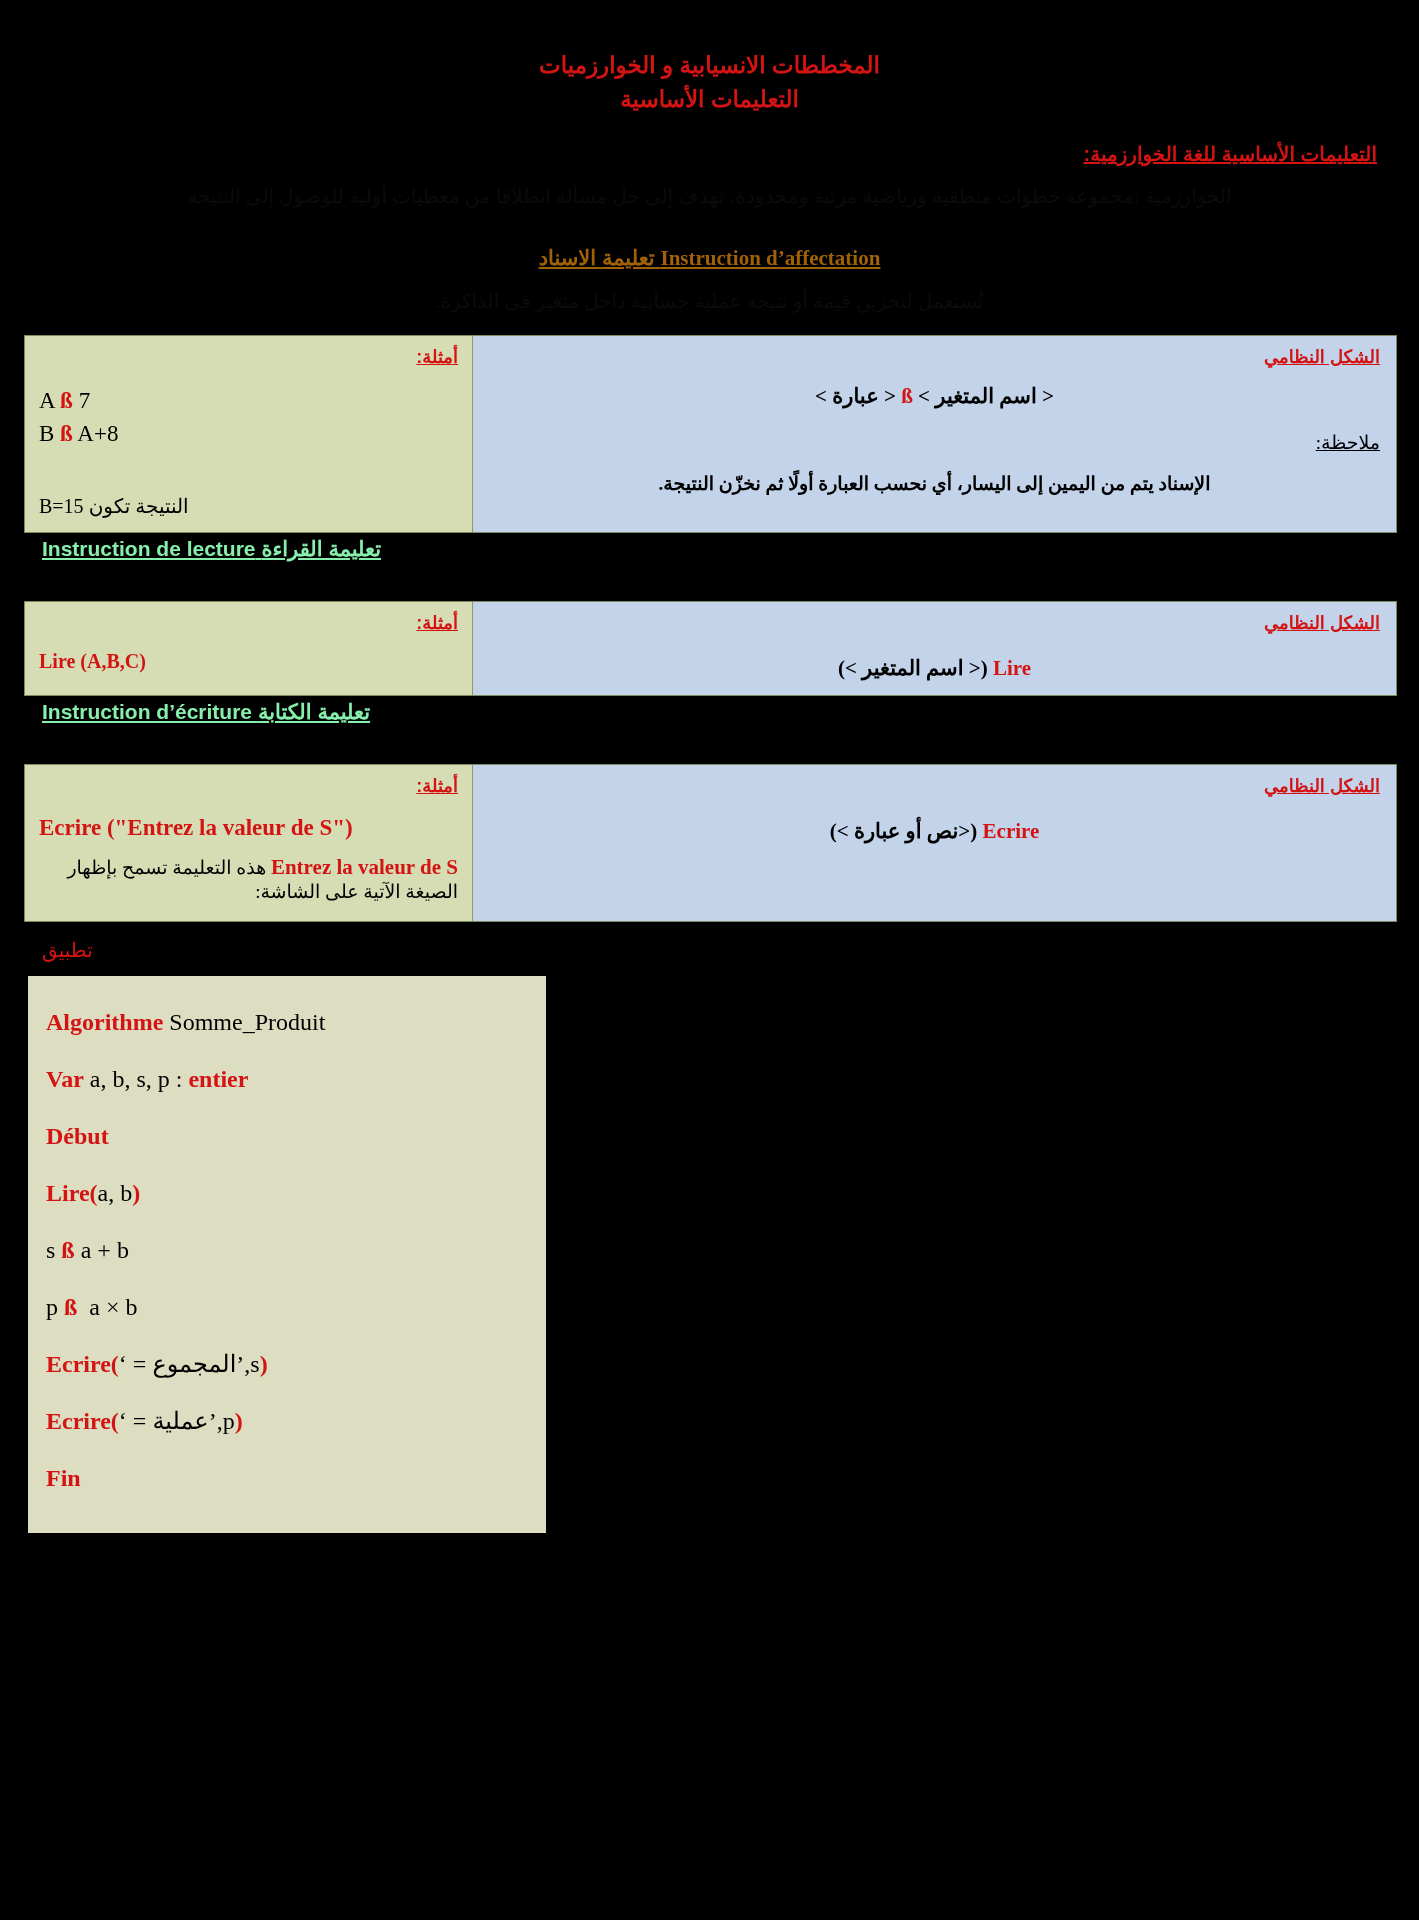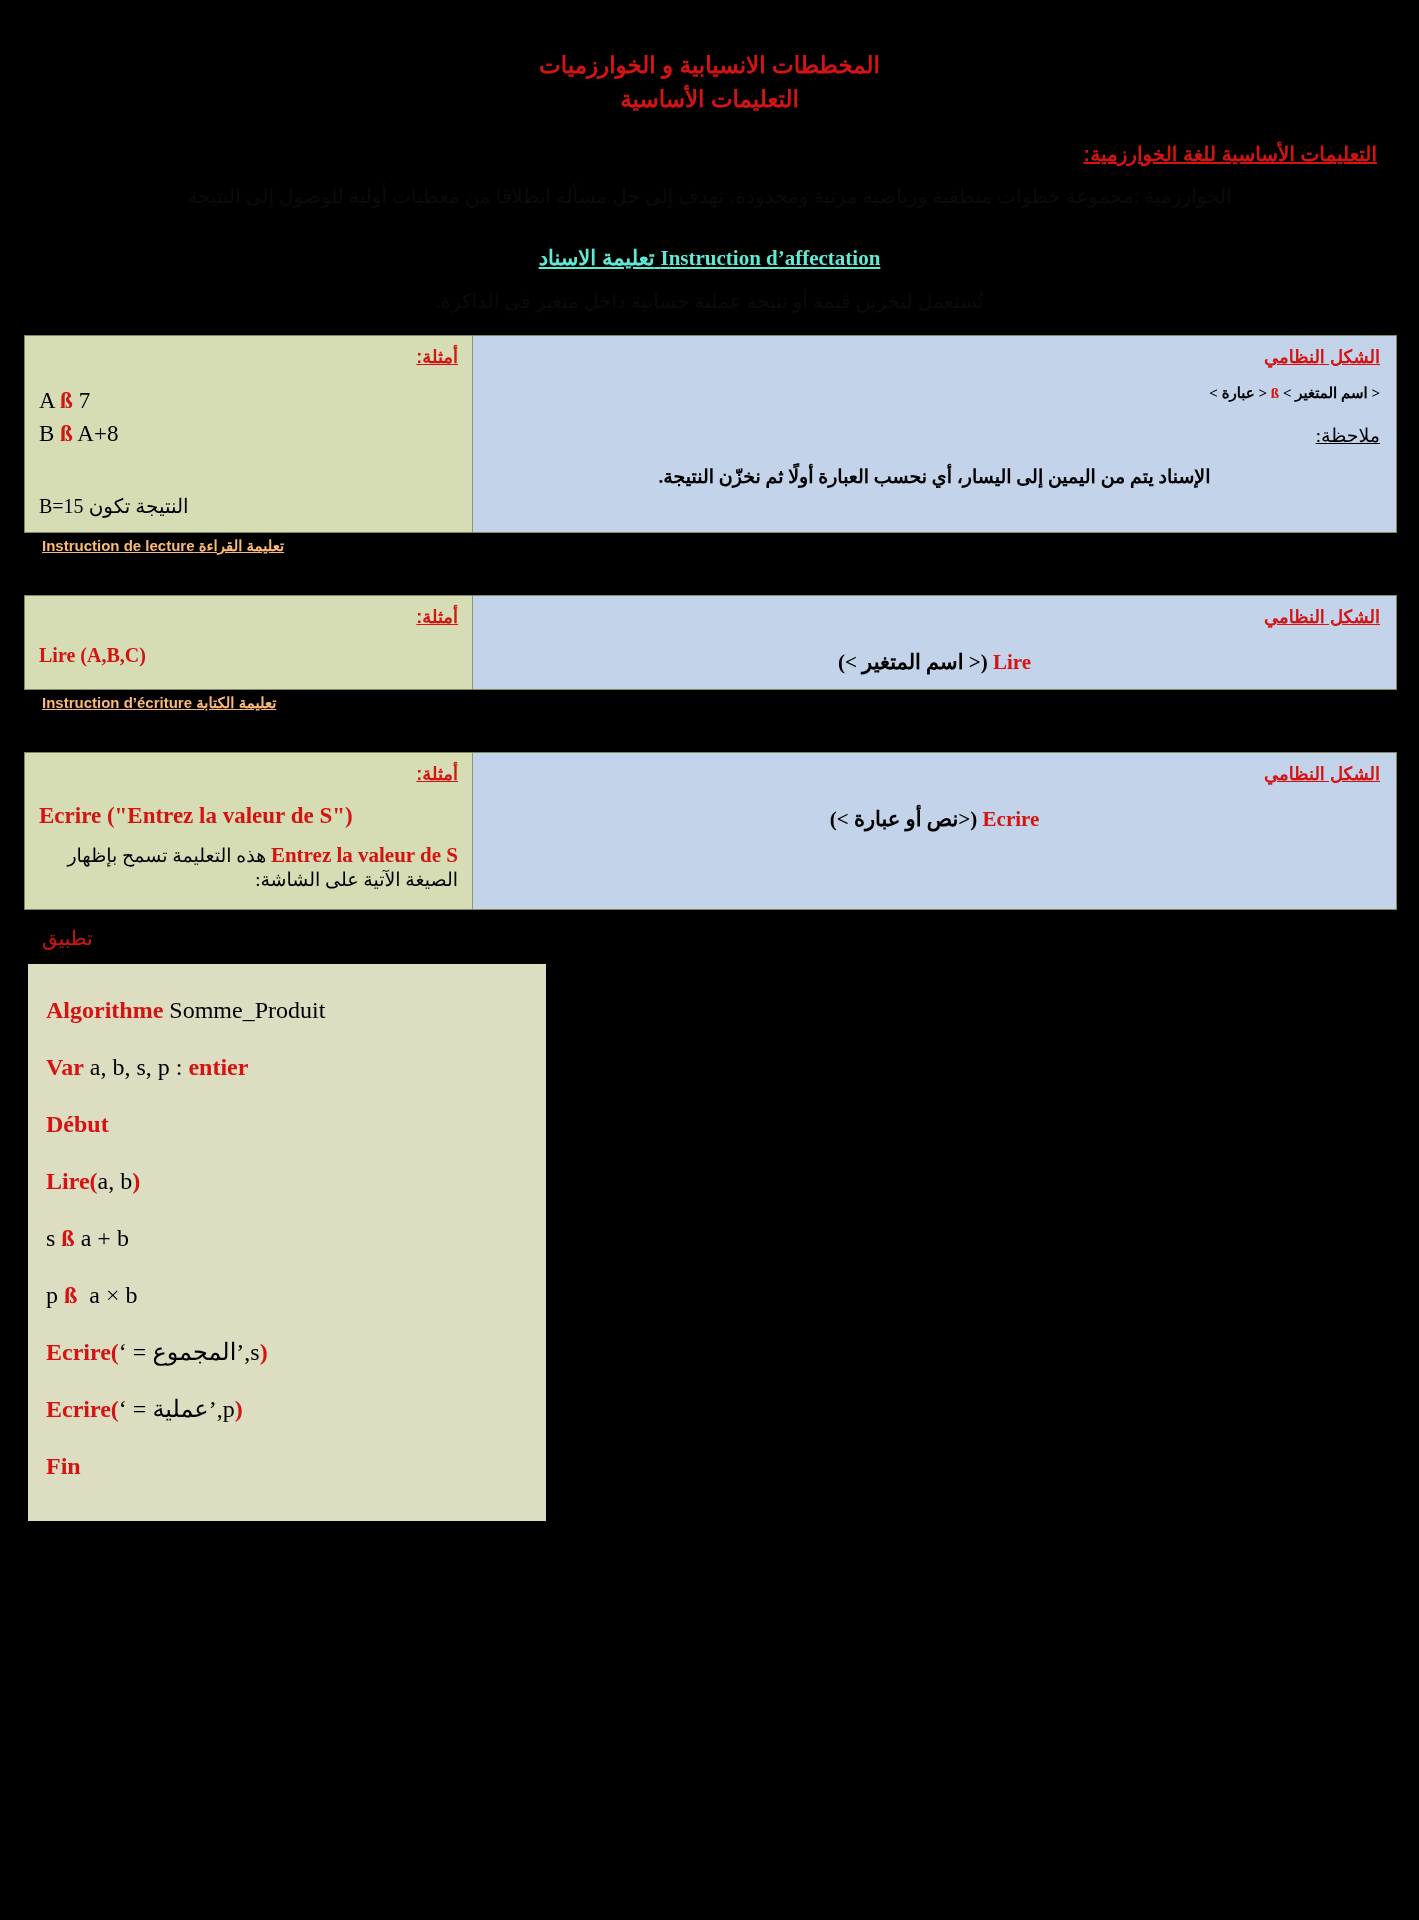--- a/index.html
+++ b/index.html
@@ -60,38 +60,38 @@
     margin-top: 10px;
   }
   .paragraph.center {
     text-align: center;
     text-align-last: center;
   }
 
   .sub-head {
     direction: rtl;
     text-align: center;
-    color: #5eead4;
+    color: #a16207;
     font-family: "Liberation Sans", sans-serif;
     font-weight: bold;
     font-size: 21px;
     text-decoration: underline;
     margin-top: 30px;
   }
   .sub-head .latin {
     font-family: "Liberation Serif", serif;
   }
 
   .right-head {
     direction: rtl;
     text-align: left;
-    color: #fdba74;
-    font-family: "Liberation Sans", sans-serif;
-    font-weight: bold;
-    font-size: 15px;
+    color: #86efac;
+    font-family: "Liberation Sans", sans-serif;
+    font-weight: bold;
+    font-size: 21px;
     text-decoration: underline;
     padding-right: 0;
     padding-left: 42px;
     margin-top: 4px;
   }
 
   
   .box-row {
     display: flex;
     flex-direction: row;
@@ -130,21 +130,22 @@
     color: #000;
     direction: ltr;
     text-align: left;
   }
   .code-line .b {
     color: #d41313;
     font-weight: bold;
   }
   .formal {
     direction: rtl;
-    font-size: 15px;
+    text-align: center;
+    font-size: 21px;
     font-weight: bold;
     color: #000;
     margin-top: 16px;
   }
   .formal .red {
     color: #d41313;
   }
   .note-label {
     direction: rtl;
     text-align: right;

